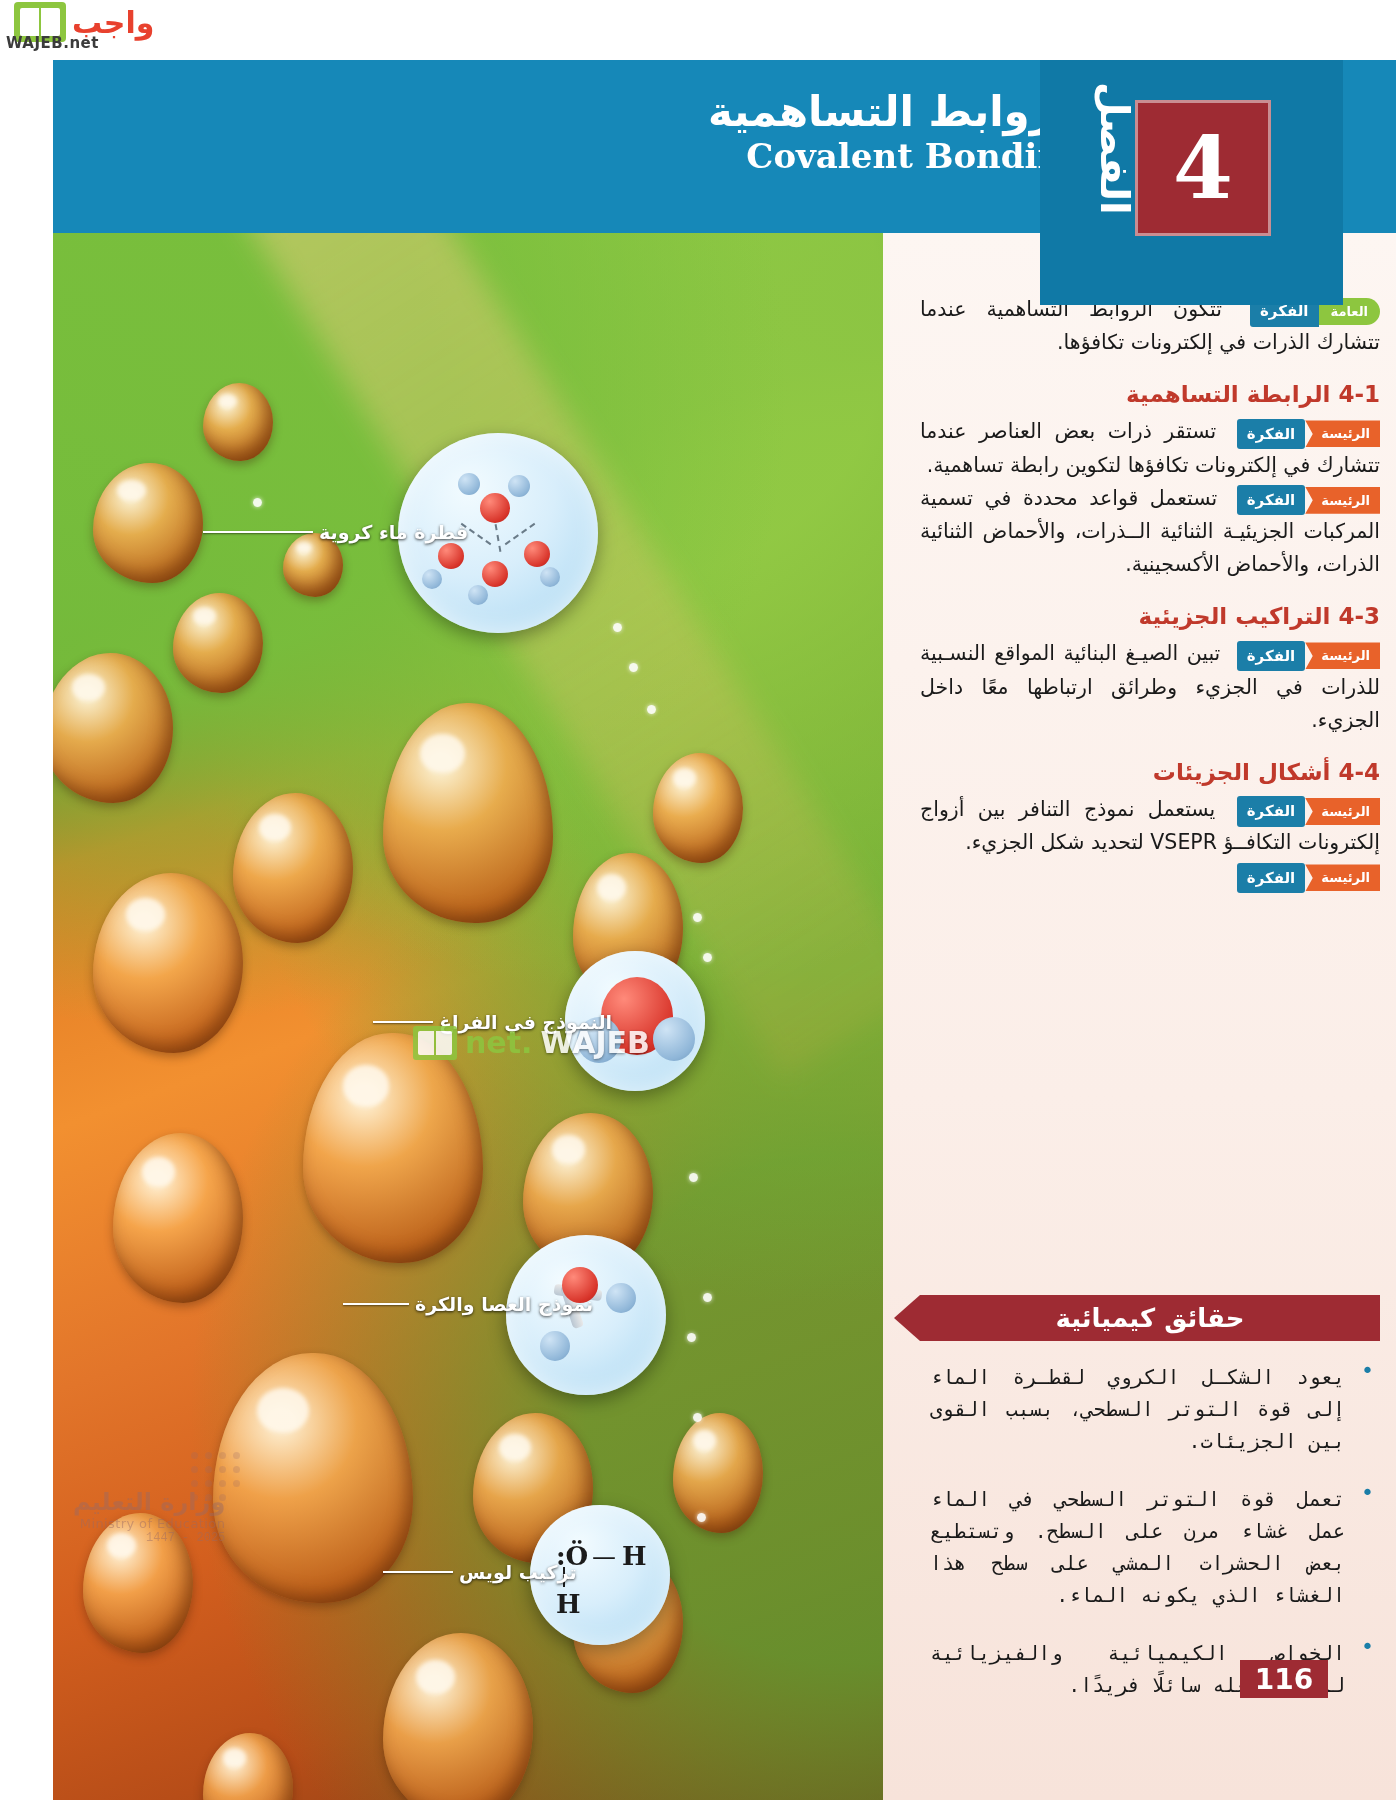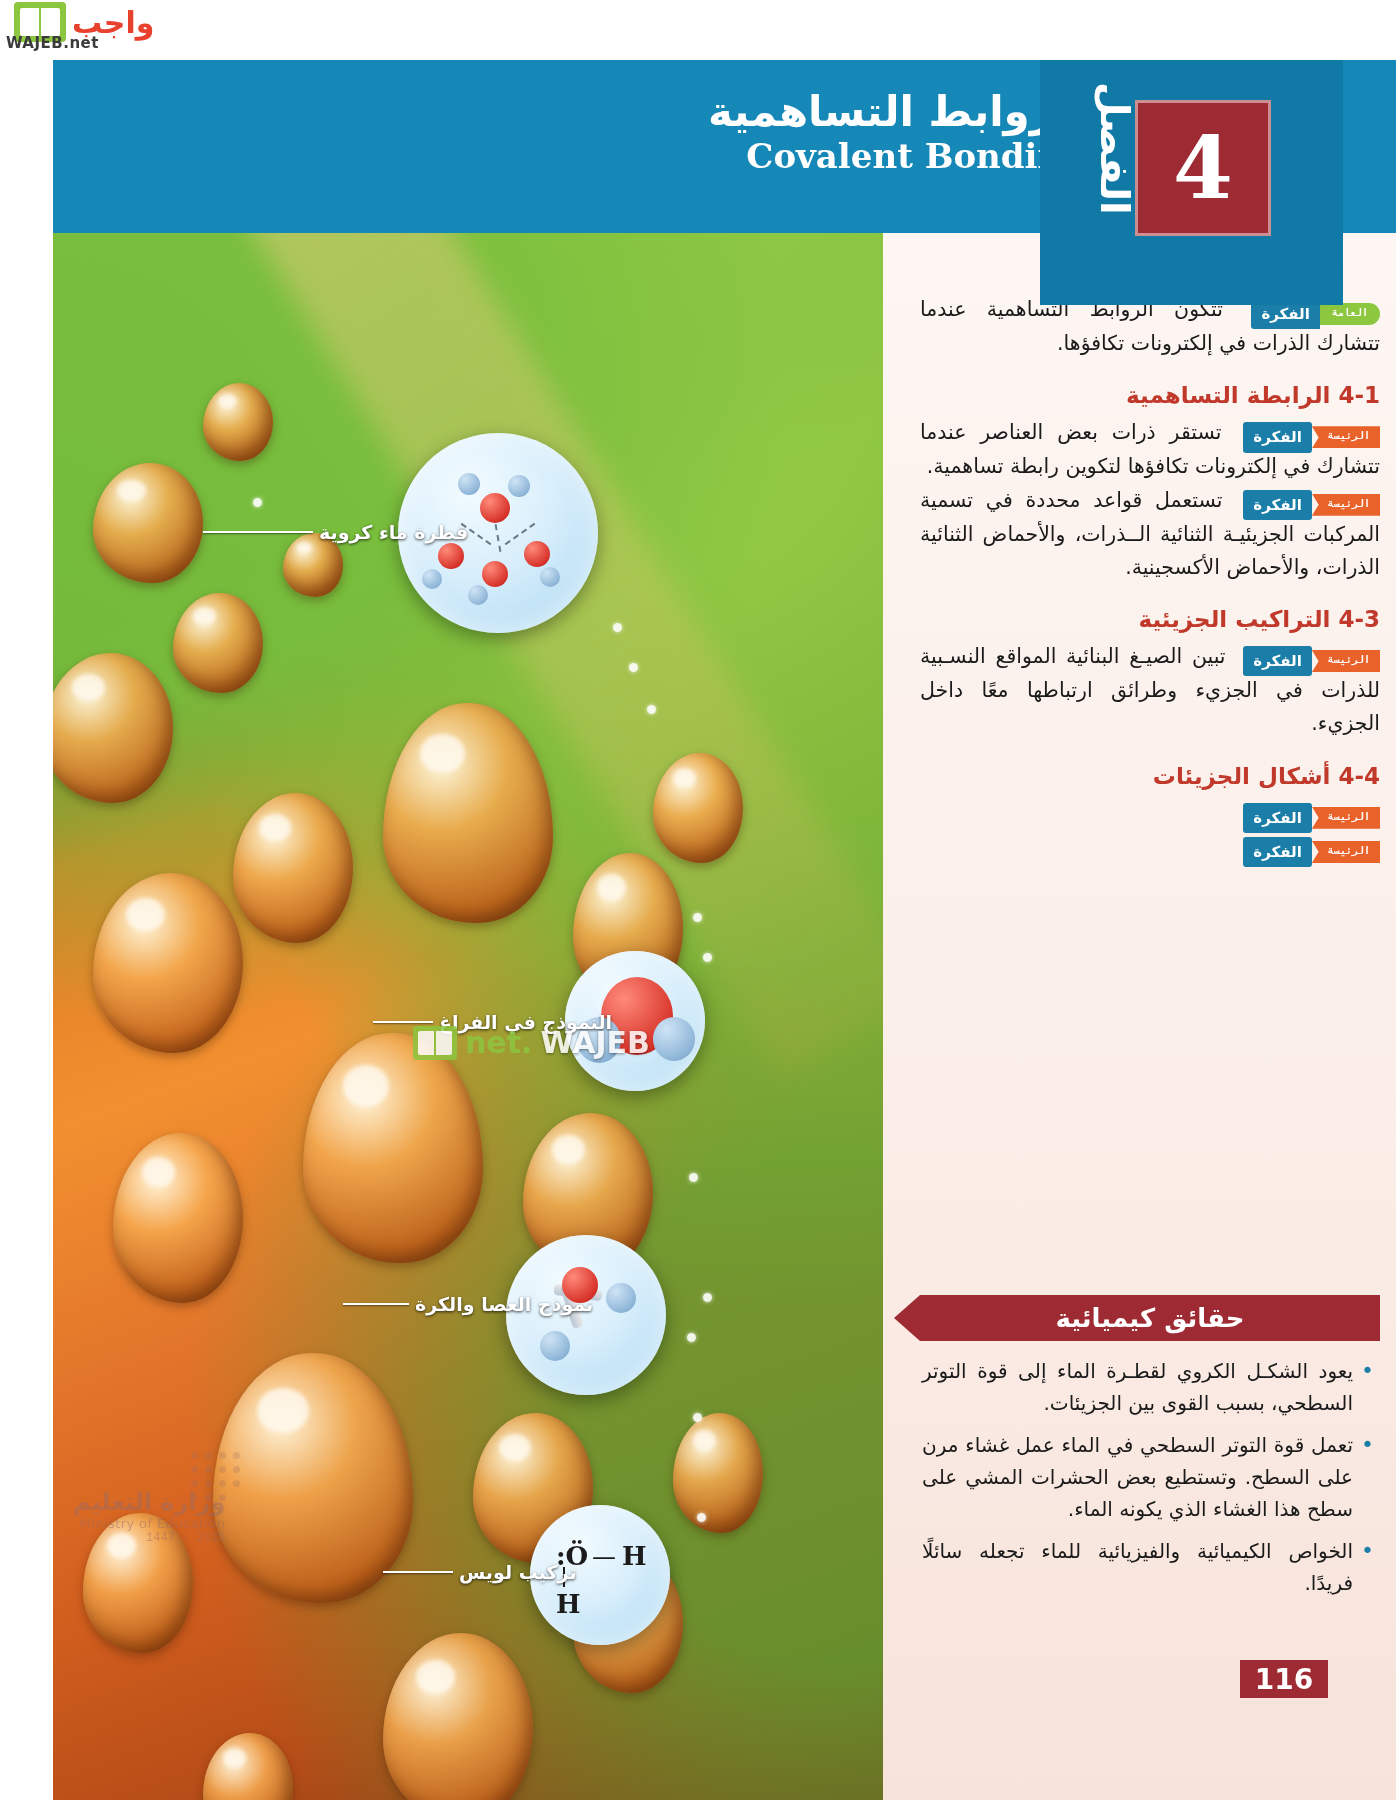--- a/index.html
+++ b/index.html
@@ -65,36 +65,36 @@
   .stamp .en{font-size:13px;color:#9a6a64;letter-spacing:.4px;}
   .stamp .yr{font-size:12px;color:#9a6a64;font-family:Liberation Mono, monospace;}
   .stamp .grid{position:absolute;left:118px;top:-36px;width:70px;height:60px;}
   .stamp .grid i{position:absolute;width:7px;height:7px;border-radius:50%;background:#9a6a64;opacity:.55;}
 
   
   .rcol{position:absolute;left:883px;top:233px;width:513px;height:1567px;background:linear-gradient(180deg,#fdf6f2 0%,#fbeee8 55%,#f7e3da 100%);z-index:8;}
   .rcol-inner{position:absolute;right:16px;top:60px;width:460px;text-align:right;direction:rtl;}
   .tag{display:inline-flex;align-items:center;height:26px;flex:none;margin-left:8px;}
   .tag .a{background:#1b7ea8;color:#fff;font-size:15px;font-weight:bold;padding:3px 10px;border-radius:3px 0 0 3px;}
-  .tag .b{background:#8dc63f;color:#ffffff;font-size:10px;font-weight:bold;padding:3px 12px;border-radius:0 14px 14px 0;font-family:Liberation Mono, monospace;}
+  .tag .b{background:#8dc63f;color:#ffffff;font-size:13px;font-weight:bold;padding:3px 12px;border-radius:0 14px 14px 0;}
   .tag.main .a{background:#1b7ea8;border-radius:3px;}
   .tag.main .b{background:#e8622a;border-radius:0;clip-path:polygon(0 0,100% 0,100% 100%,0 100%,10% 50%);padding:3px 10px 3px 16px;}
 
   .para{font-size:20.5px;line-height:1.62;color:#1a1a1a;text-align:justify;text-align-last:right;margin:0;}
   .sec-title{color:#c0392b;font-size:23px;font-weight:bold;margin:22px 0 8px 0;}
   .blk{margin-bottom:4px;}
 
   
   .facts{position:absolute;right:0;left:0;top:1002px;}
   .facts-head{background:#9e2b33;color:#fff;height:46px;display:flex;align-items:center;justify-content:center;font-size:26px;font-weight:bold;position:relative;}
   .facts-head:before{content:"";position:absolute;left:-26px;top:0;border-top:23px solid transparent;border-bottom:23px solid transparent;border-right:26px solid #9e2b33;}
   .facts-body{padding:14px 6px 0 2px;}
   .fact{display:flex;gap:8px;align-items:flex-start;margin-bottom:10px;}
   .bullet{color:#1b7ea8;font-size:22px;line-height:1.1;flex:none;margin-top:4px;}
-  .fact p{margin:0;font-size:20px;line-height:1.6;color:#1a1a1a;text-align:justify;text-align-last:right;}
+  .fact p{margin:8px;font-size:20px;line-height:1.6;color:#1a1a1a;text-align:justify;text-align-last:right;font-family:Liberation Mono, monospace;}
 
   .pagenum{position:absolute;left:1240px;top:1660px;width:88px;height:38px;background:#9e2b33;color:#fff;display:flex;align-items:center;justify-content:center;font-size:28px;font-weight:bold;z-index:30;}
 
   
   .atom{position:absolute;border-radius:50%;}
   .red{background:radial-gradient(circle at 32% 28%,#ff8a7a,#d8342a 70%,#a81d17 100%);}
   .blue{background:radial-gradient(circle at 32% 28%,#cfe4f5,#8fb6d8 70%,#6e98bd 100%);}
   .stick{position:absolute;background:linear-gradient(180deg,#e9e9e9,#b9c6d2);border-radius:4px;}
   .dashline{position:absolute;border-top:2px dashed #6a7b88;}
 </style>
@@ -291,20 +291,21 @@
       </p>
     </div>
 
     <div>
       <div class="sec-title">4-4 أشكال الجزيئات</div>
       <p class="para">
         <span class="tag main">
             <span class="b">الرئيسة</span>
             <span class="a">الفكرة</span>
           </span>
+        <span>يستعمل نموذج التنافر بين أزواج إلكترونات التكافــؤ VSEPR لتحديد شكل الجزيء.</span>
       </p>
     </div>
 
     <div>
       <p class="para">
         <span class="tag main">
             <span class="b">الرئيسة</span>
             <span class="a">الفكرة</span>
           </span>
       </p>

